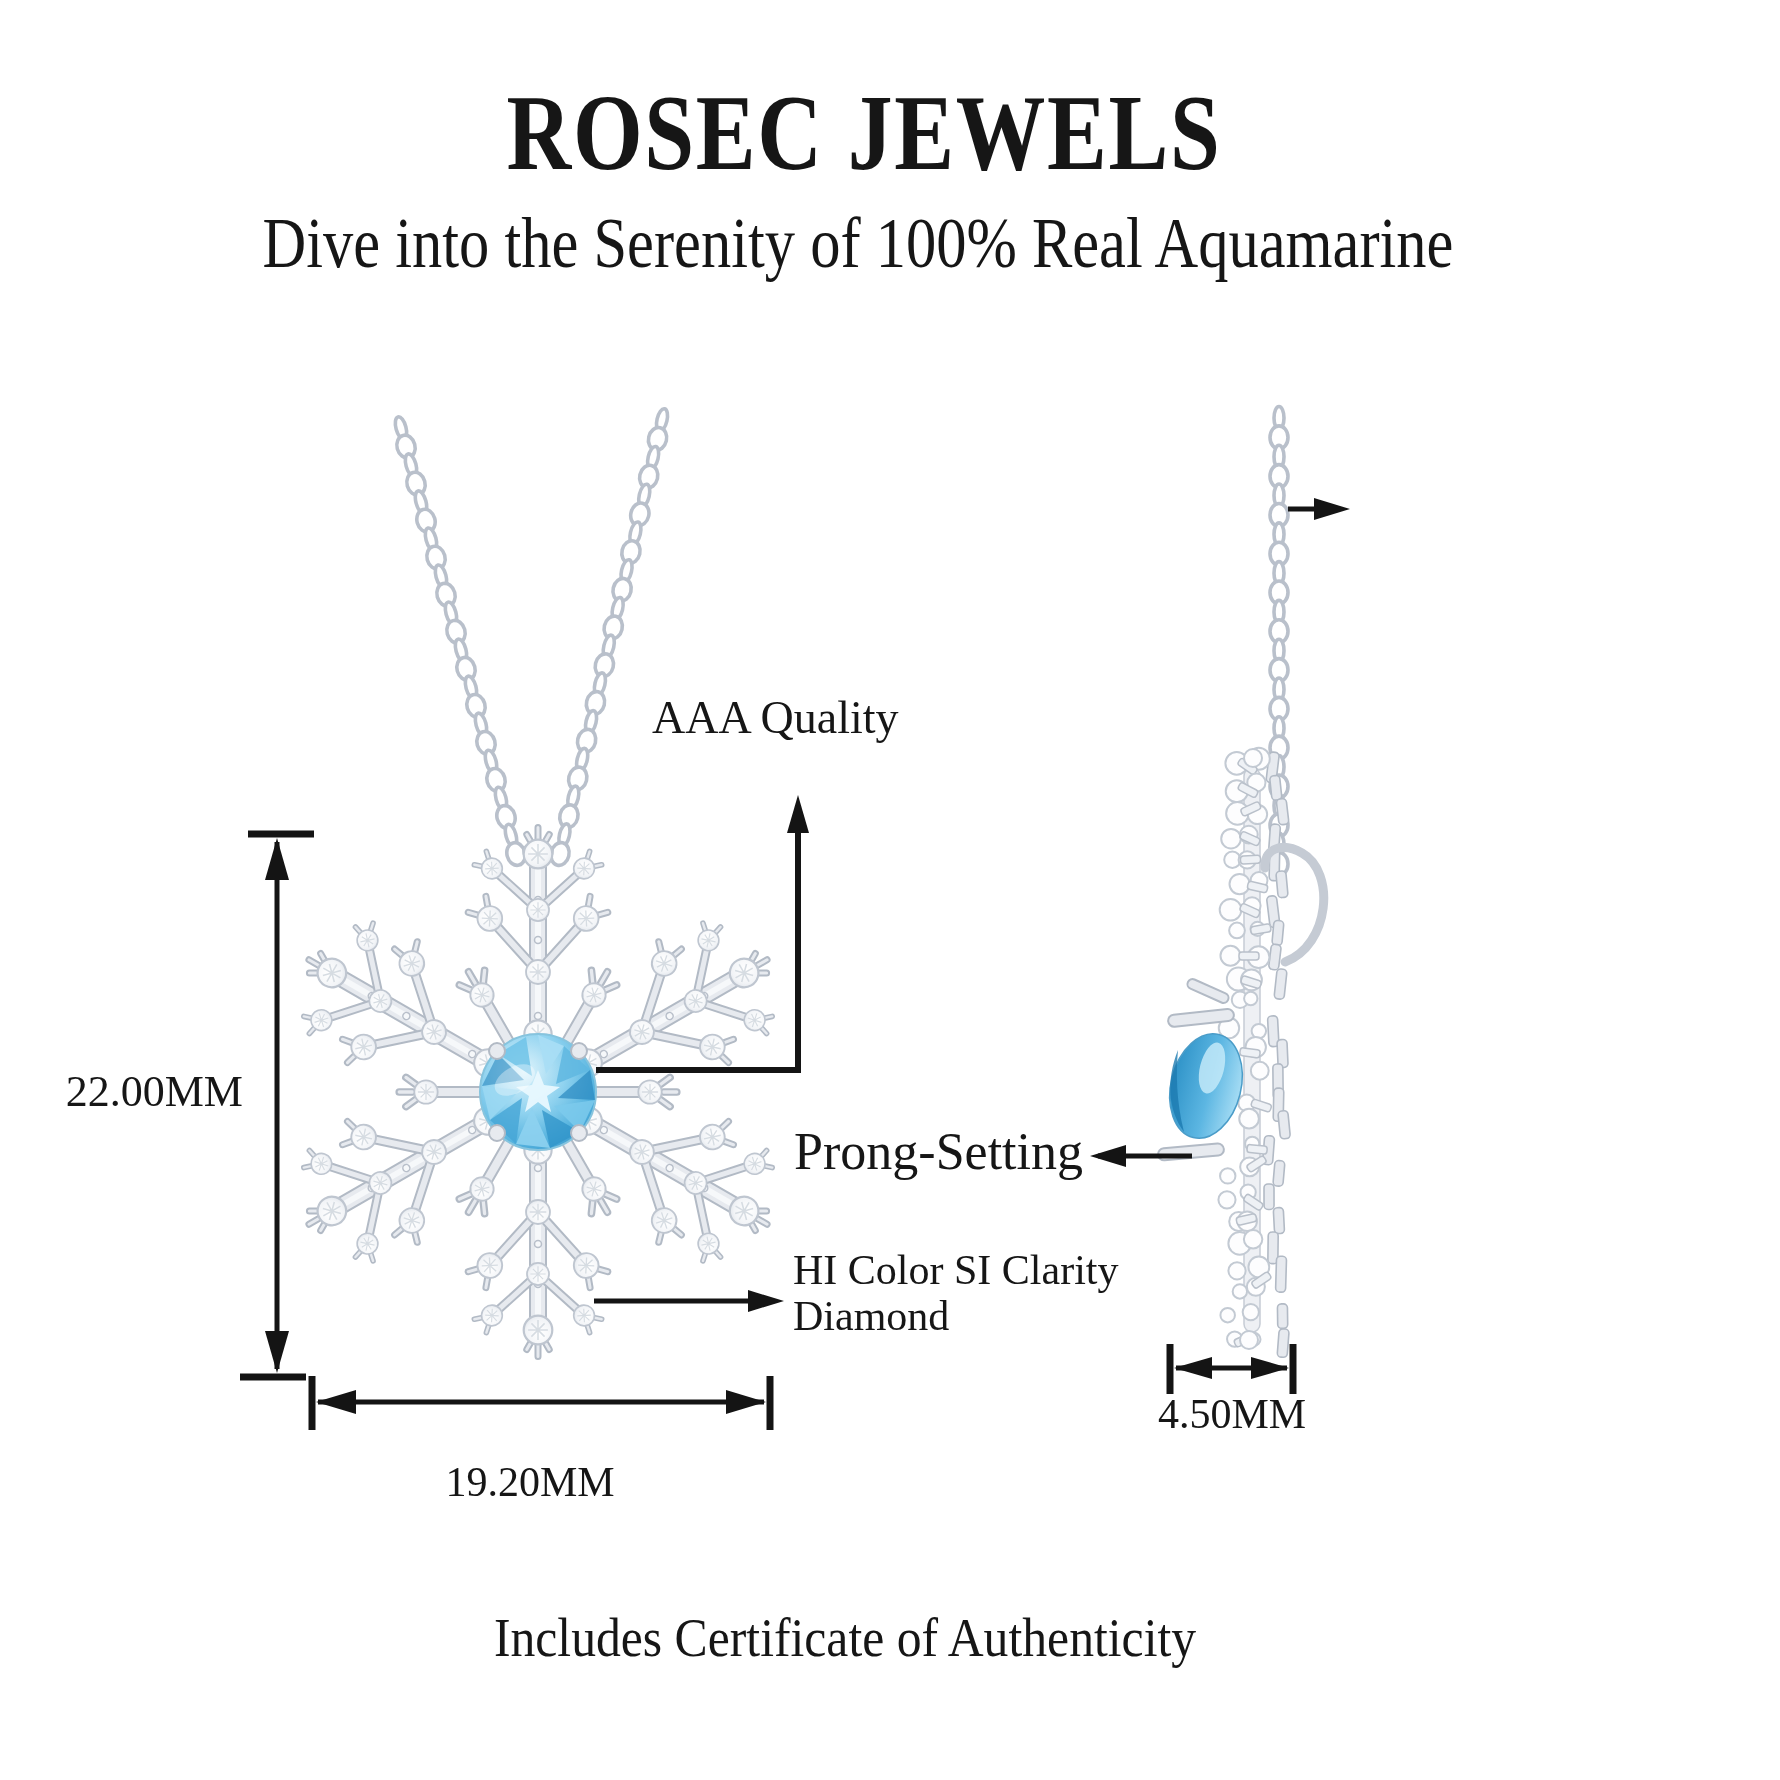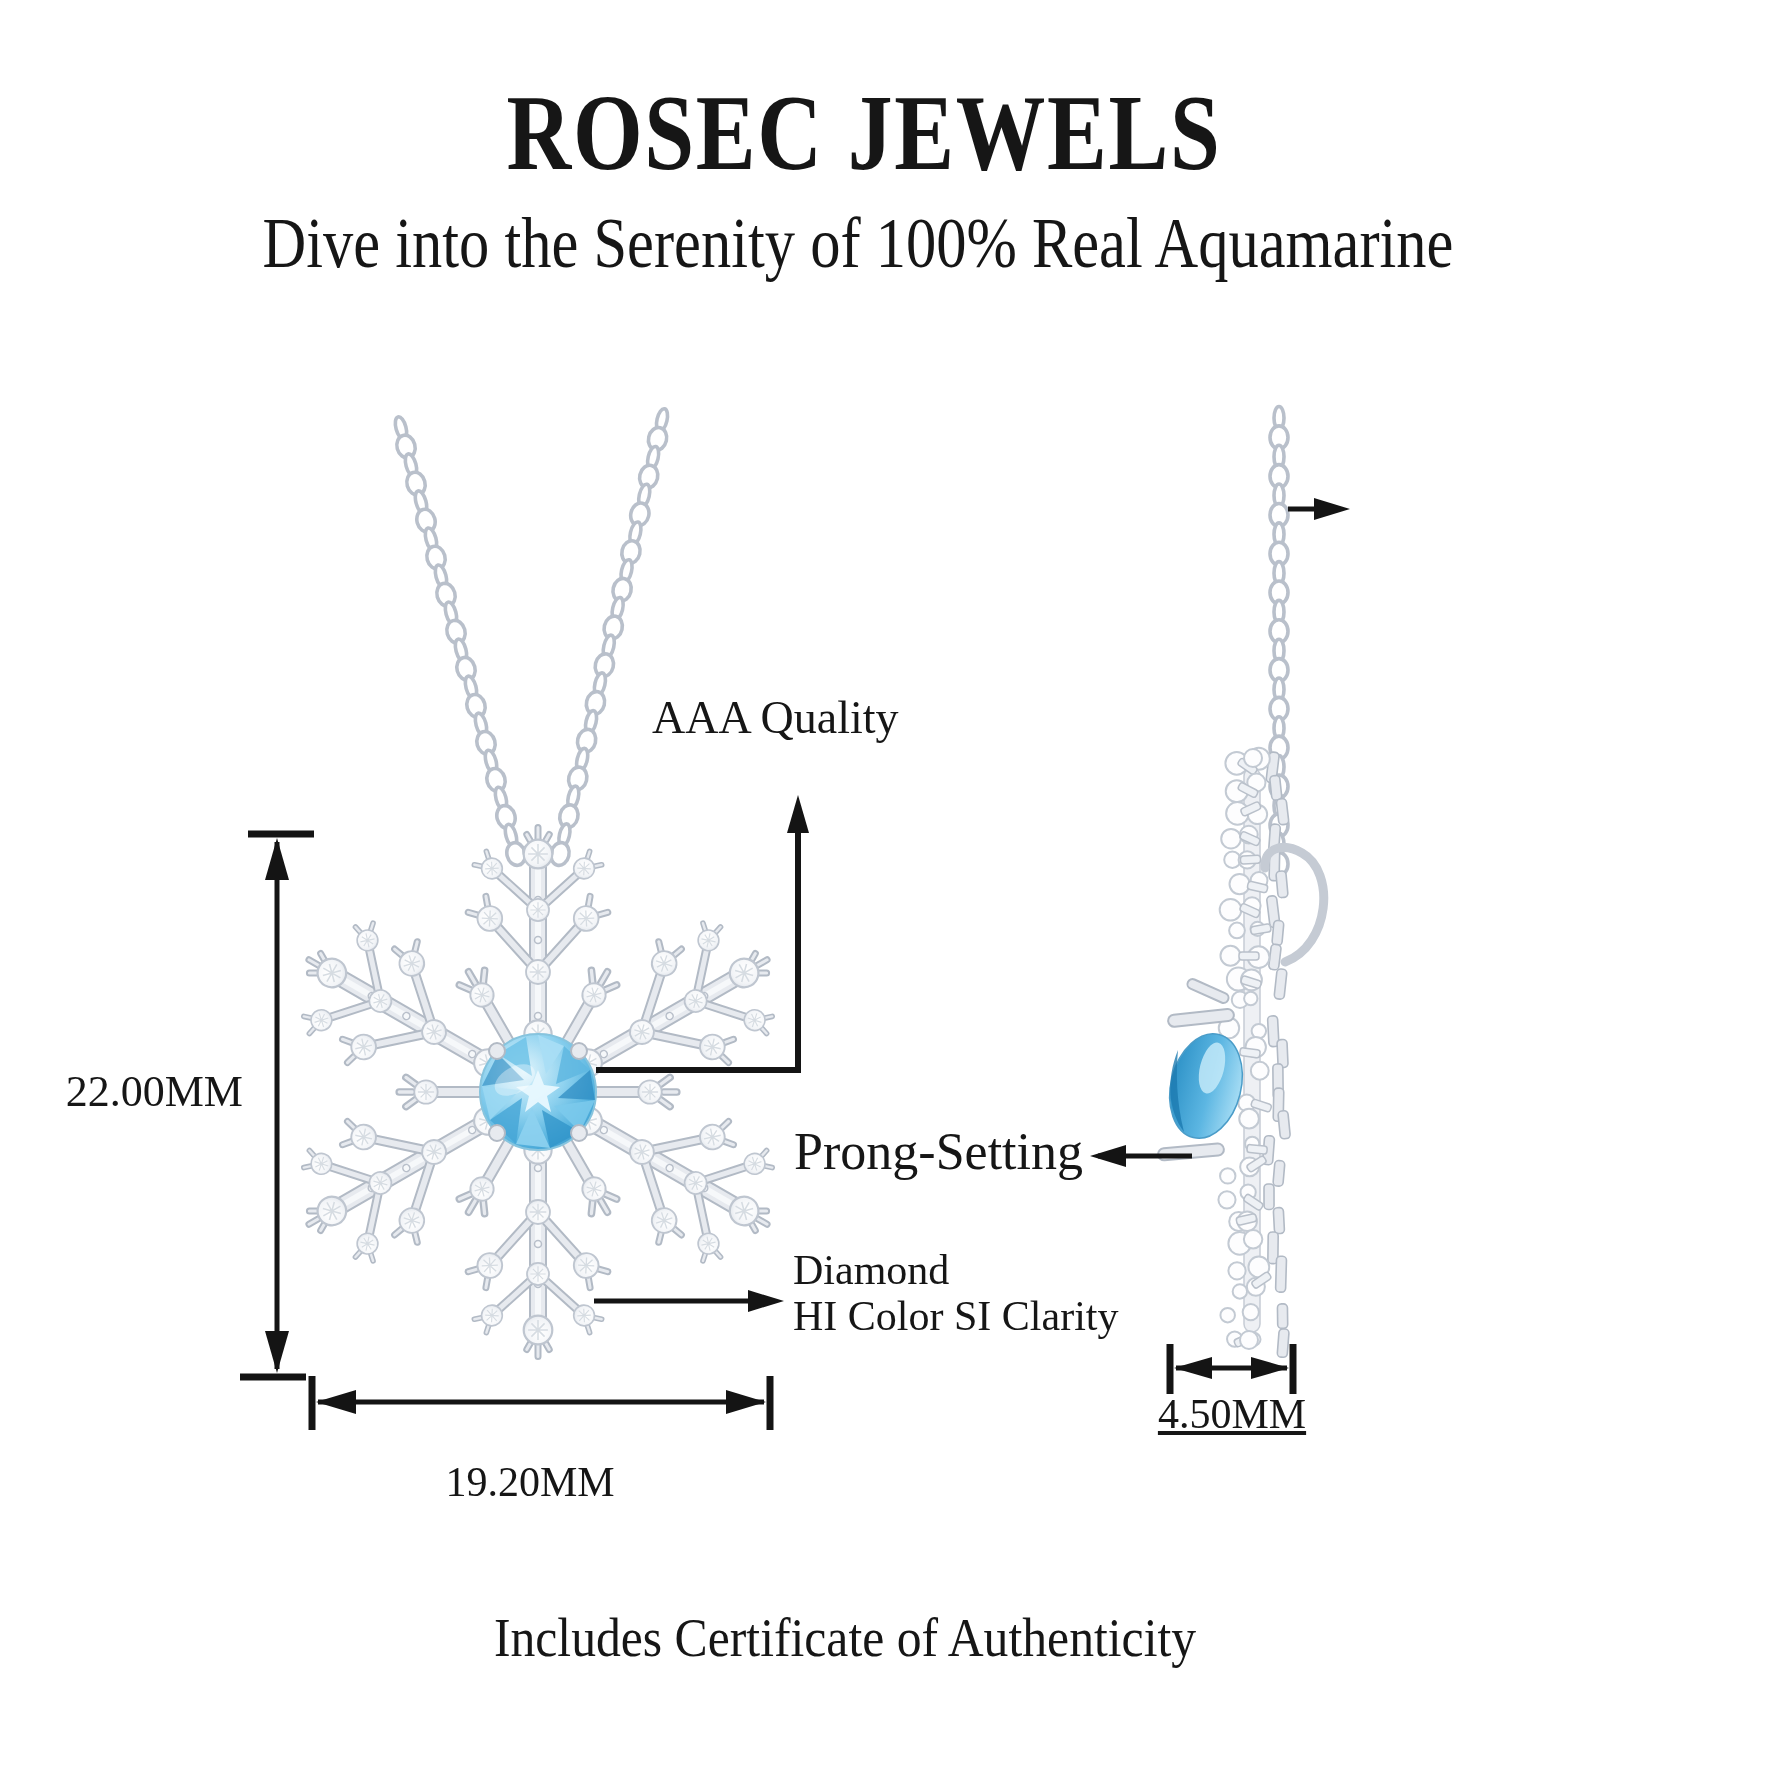--- a/index.html
+++ b/index.html
@@ -380,22 +380,22 @@
 
   <div class="txt label-2line" style="left:652px;top:693px;">
     <div>AAA Quality</div>
   </div>
 
   <div class="txt dim rightvcenter" style="left:243px;top:1091px;">22.00MM</div>
 
   <div class="txt label rightvcenter" style="left:1083px;top:1151px;">Prong-Setting</div>
 
   <div class="txt" style="left:793px;top:1247px;font-size:42px;line-height:1.1;">
+    <div>HI Color SI Clarity</div>
     <div>Diamond</div>
-    <div>HI Color SI Clarity</div>
   </div>
 
   <div class="txt dim-sm center" style="left:530px;top:1482px;">19.20MM</div>
 
-  <div class="txt dim-sm center" style="left:1232px;top:1414px;text-decoration:underline;">4.50MM</div>
+  <div class="txt dim-sm center" style="left:1232px;top:1414px;">4.50MM</div>
 
   <div class="txt footer-note" style="left:845px;top:1638px;">Includes Certificate of Authenticity</div>
 </div>
 
 </body></html>

